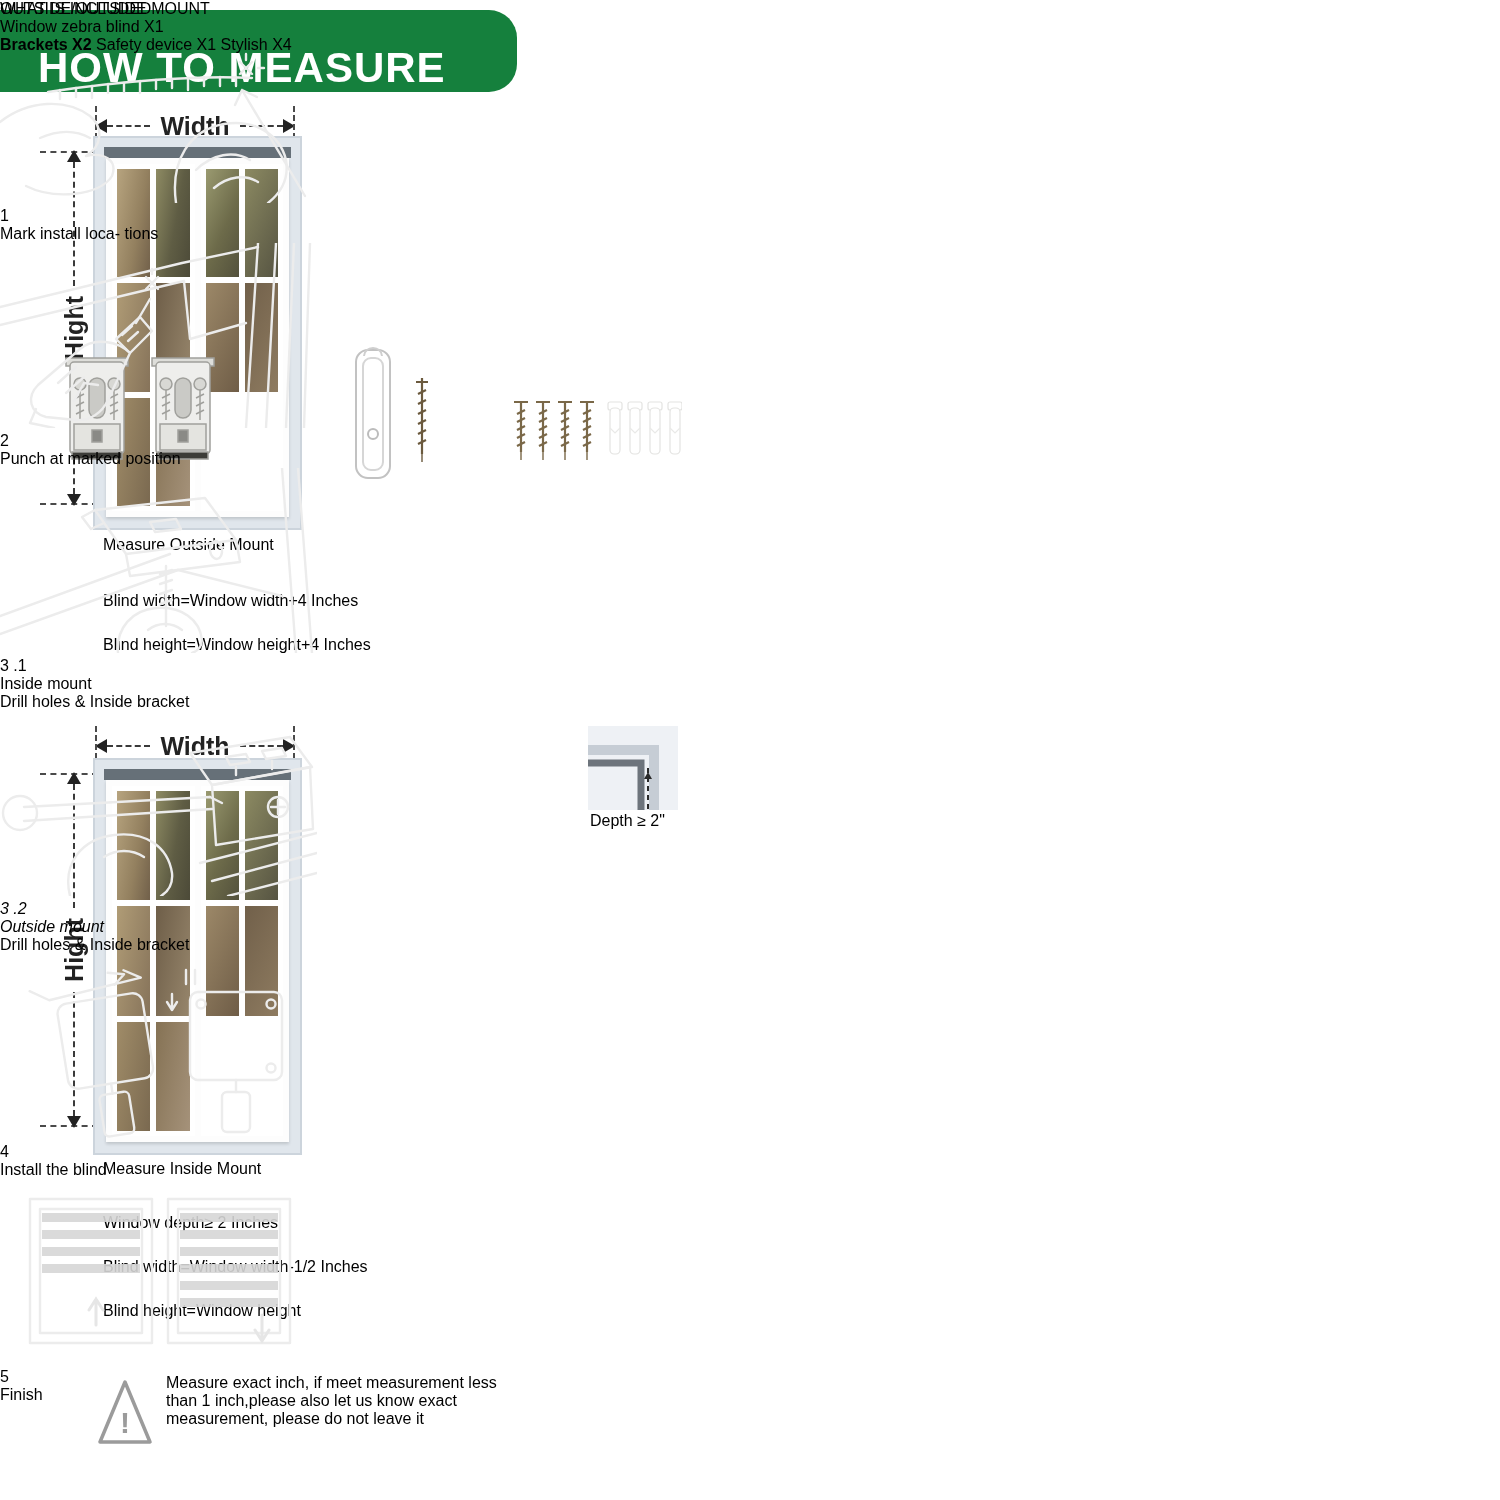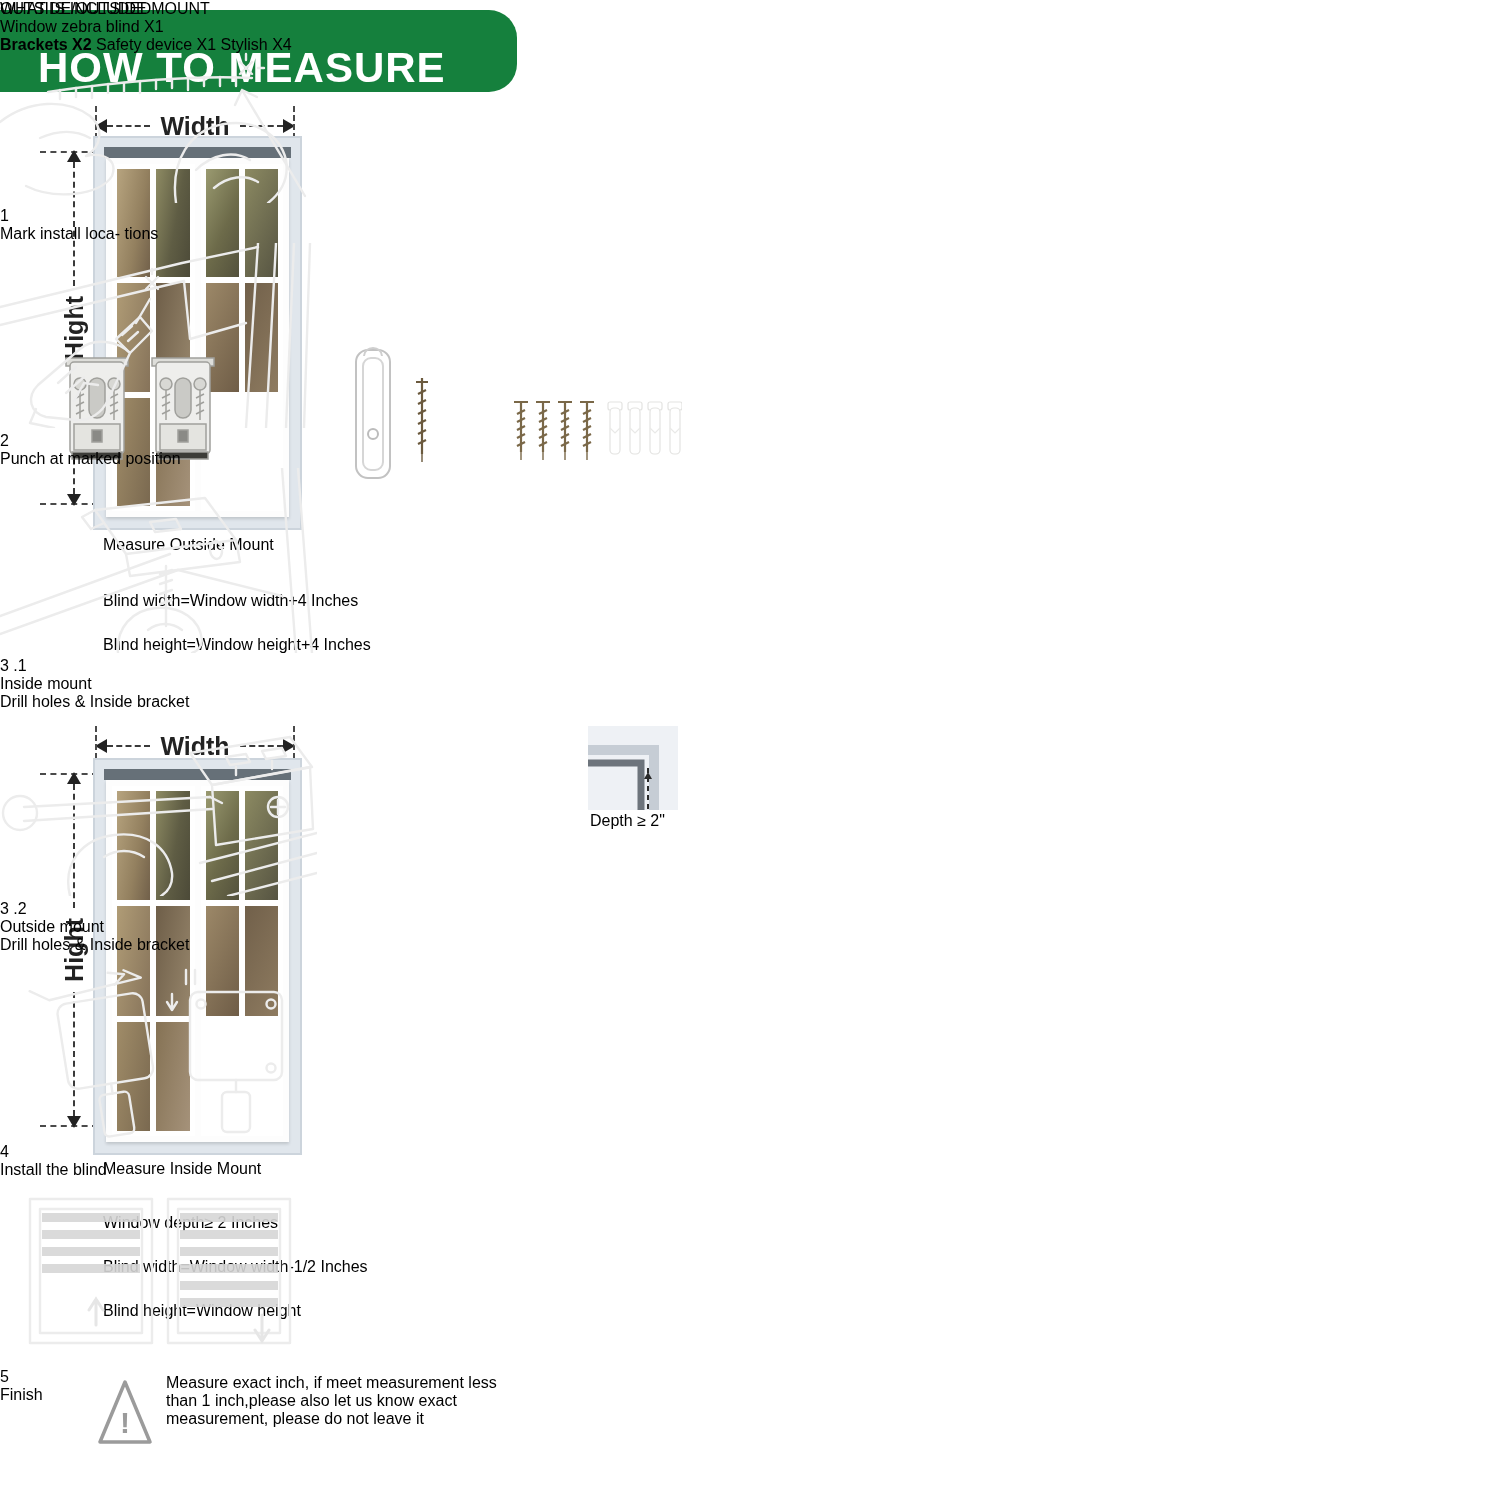--- a/index.html
+++ b/index.html
@@ -455,21 +455,21 @@
       </g>
     </svg>
     <div class="badge">
       <span class="n">3</span>
       <span class="s">.1</span>
     </div>
     <span class="step-title">Inside mount</span>
   </div>
   <div class="caption" style="left:35px;top:560px;">Drill holes &amp;  Inside bracket</div>
 
-  <div class="step" style="left:382px;top:357px;">
+  <div class="step" style="left:382px;top:357px;font-style:italic;">
     <svg class="art" width="317" height="185" viewBox="0 0 317 185">
       <g stroke="#ececec" stroke-width="2.4" fill="none" stroke-linecap="round" stroke-linejoin="round">
         <path d="M190,42 L290,26 L312,56 L212,74 Z"></path>
         <path d="M212,74 L310,56 L313,118 L216,134 Z"></path>
         <path d="M226,46 l20,-3 l4,8 l-20,3 Z M262,40 l20,-3 l4,8 l-20,3 Z"></path>
         <path d="M236,56 v8 M272,50 v8"></path>
         <circle cx="278" cy="96" r="10"></circle>
         <path d="M271,96 h14 M278,89 v14"></path>
         <path d="M24,96 L210,86 M24,110 L212,98 M210,86 L222,92"></path>
         <circle cx="20" cy="102" r="17"></circle>

